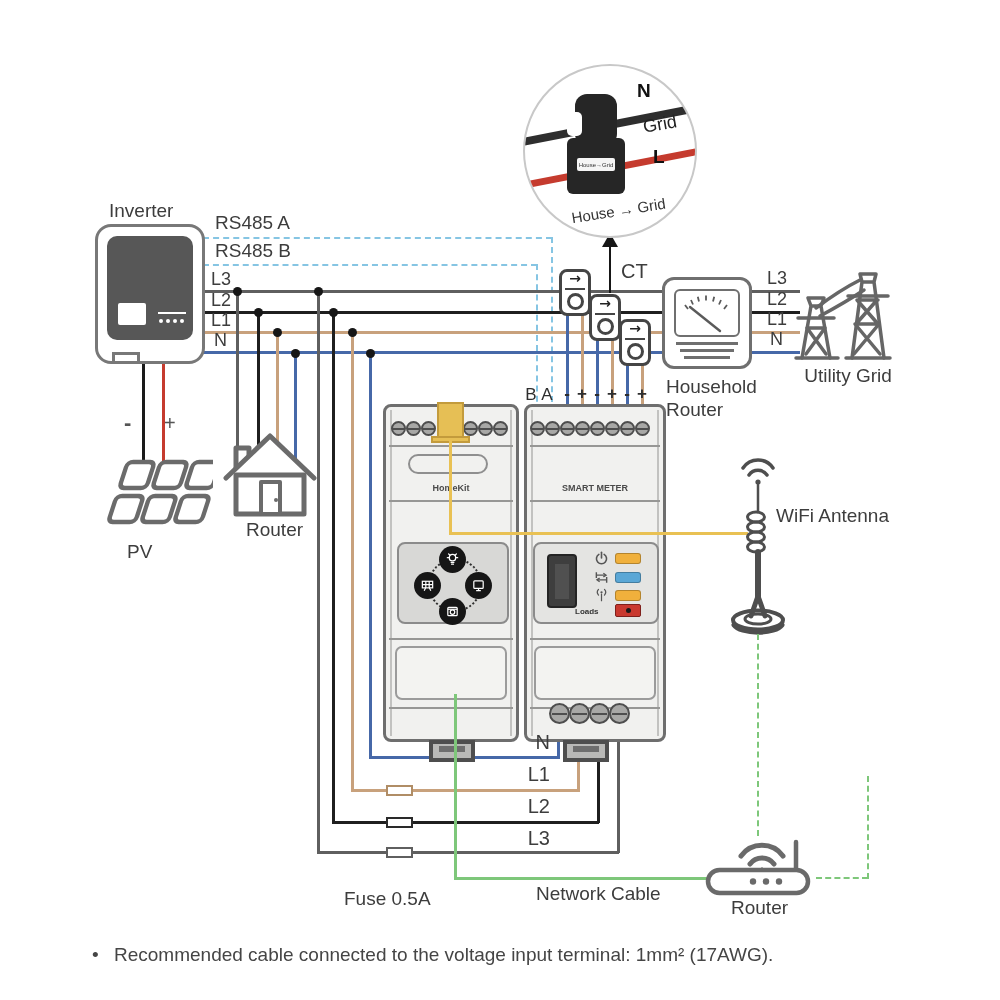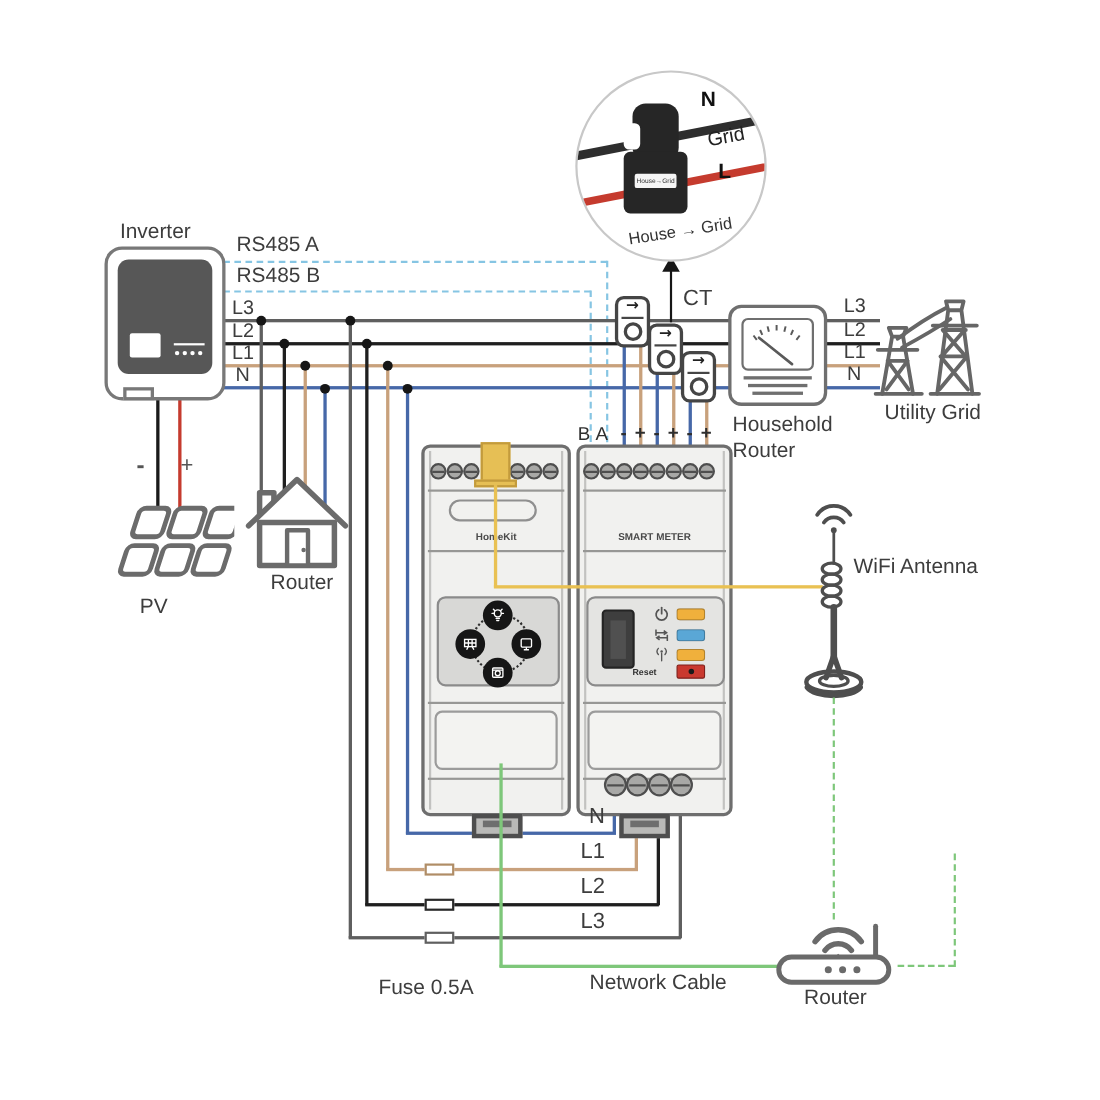--- a/index.html
+++ b/index.html
@@ -208,21 +208,21 @@
             <g stroke="#555" stroke-width="1.3" fill="none" stroke-linecap="round">
               <path d="M8,6.5 v7"></path>
               <circle cx="8" cy="4.6" r="1.2" fill="#555" stroke="none"></circle>
               <path d="M4.8,7.5 a4.5,4.5 0 0 1 0,-6 M11.2,1.5 a4.5,4.5 0 0 1 0,6"></path>
             </g>
           </svg>
       </div>
       <div class="led" style="left:80px;top:9px;background:#f0b03c"></div>
       <div class="led" style="left:80px;top:28px;background:#5aa7d6"></div>
       <div class="led" style="left:80px;top:46px;background:#f0b03c"></div>
-      <div class="abs" style="left:40px;top:63px;font-size:8px;font-weight:bold;color:#333">Reset</div>
+      <div class="abs" style="left:40px;top:63px;font-size:8px;font-weight:bold;color:#333">Loads</div>
       <div class="abs" style="left:80px;top:60px;width:26px;height:13px;background:#c9392f;border:1px solid #7e201c;border-radius:2px;box-sizing:border-box">
         <div class="abs" style="left:50%;top:50%;width:5px;height:5px;margin:-2.5px 0 0 -2.5px;border-radius:50%;background:#1a1a1a"></div>
       </div>
     </div>
     <div class="hline" style="top:231px"></div>
     <div class="abs" style="left:7px;top:239px;width:122px;height:54px;border:2px solid #9b9b9b;border-radius:7px;background:#f3f3f1;box-sizing:border-box"></div>
     <div class="hline" style="top:300px"></div>
     <div class="screw2" style="left:22px;top:296px"></div>
     <div class="screw2" style="left:42px;top:296px"></div>
     <div class="screw2" style="left:62px;top:296px"></div>
@@ -390,15 +390,16 @@
         <circle cx="49" cy="47.5" r="3.2" fill="#6a6a6a" stroke="none"></circle>
         <circle cx="62" cy="47.5" r="3.2" fill="#6a6a6a" stroke="none"></circle>
         <circle cx="75" cy="47.5" r="3.2" fill="#6a6a6a" stroke="none"></circle>
       </g>
     </svg>
   </div>
   <div class="lbl" style="left:731px;top:897px">Router</div>
 
 
   <div class="abs" style="left:86px;top:944px">
+    <div class="note">Recommended cable connected to the voltage input terminal: 1mm² (17AWG).</div>
   </div>
 
 </div>
 
 </body></html>

